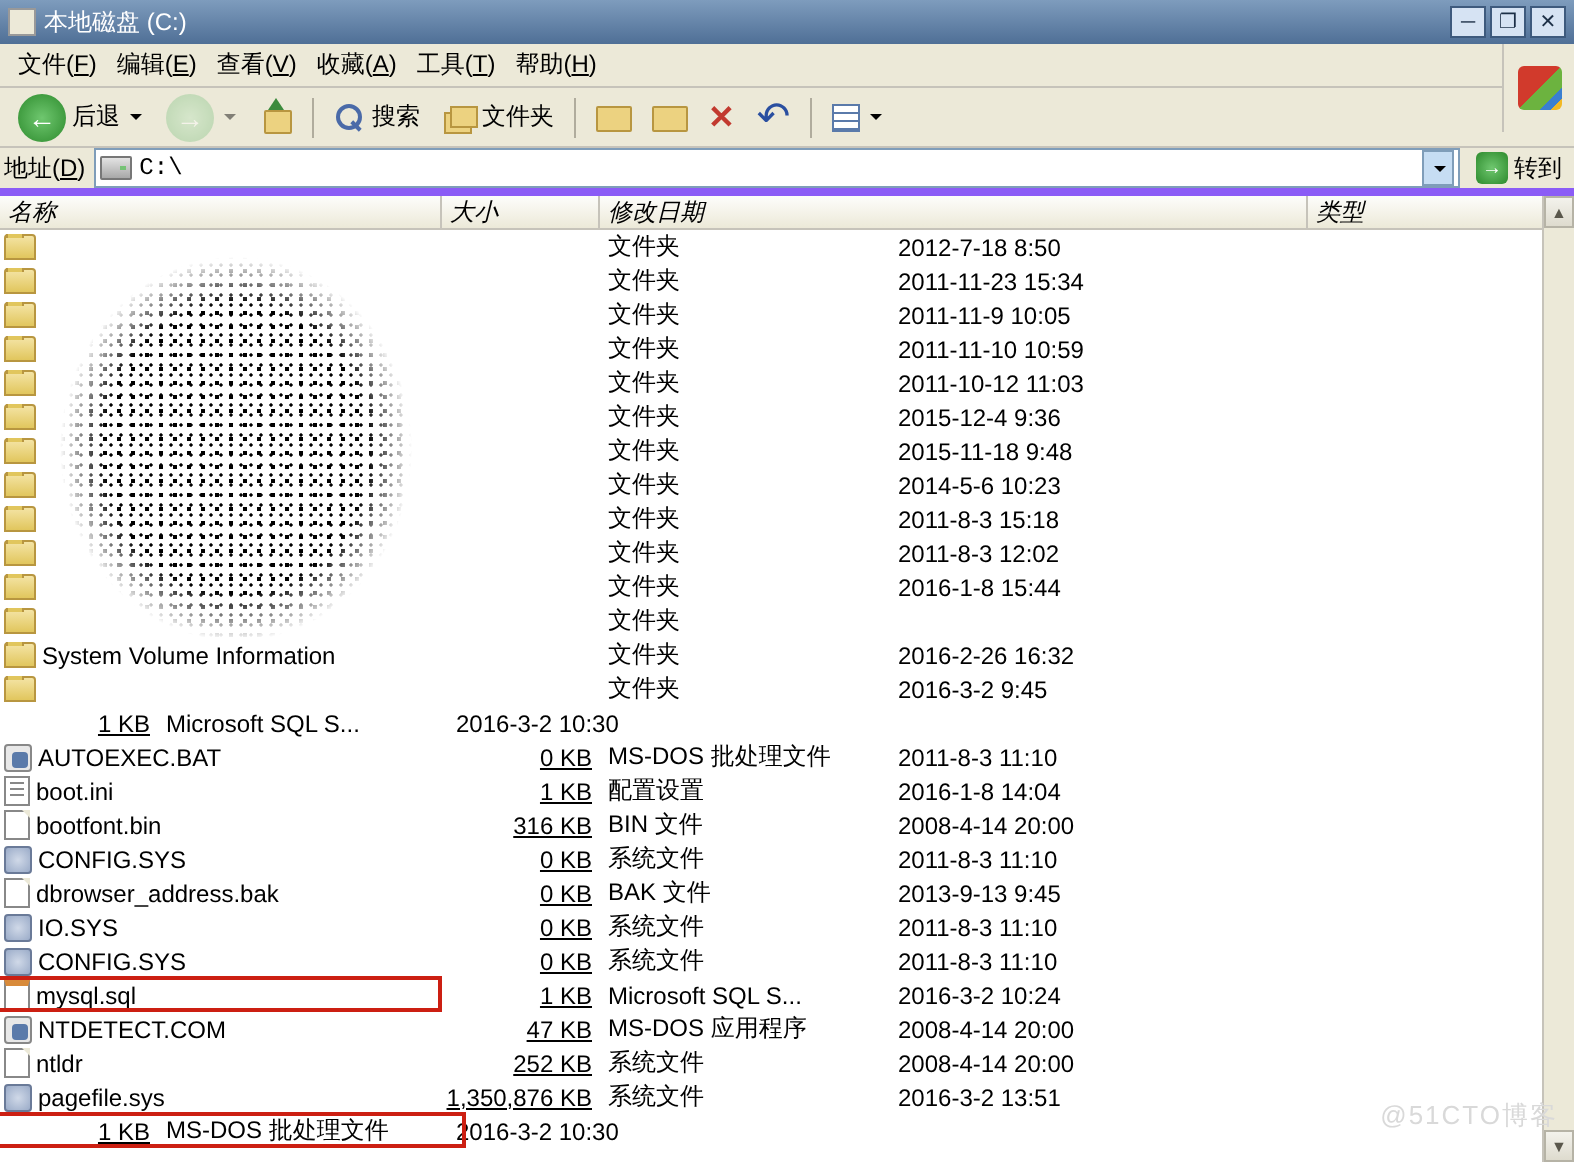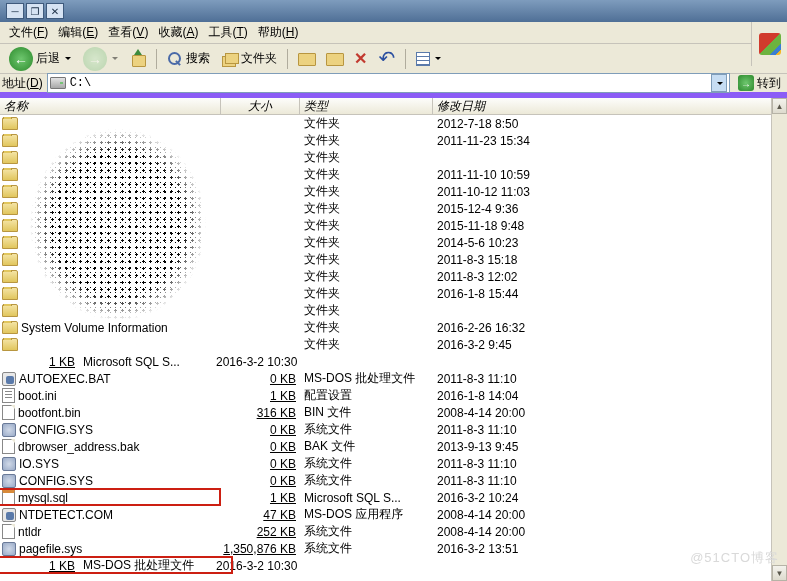--- a/index.html
+++ b/index.html
@@ -31,41 +31,41 @@
 .ic-folder::before { content:''; position:absolute; bottom:1px;left:0;width:16px;height:11px;background:#ecd280;border:1px solid #b89640;border-radius:1px; }
 .ic-folders { position: relative; }
 .ic-folders::before { content:''; position:absolute; width:12px;height:9px;bottom:0;left:0;background:#ecd280;border:1px solid #b89640; }
 .ic-folders::after { content:''; position:absolute; width:12px;height:9px;bottom:3px;left:3px;background:#ecd280;border:1px solid #b89640; }
 .ic-x { color: #c23a2f; font-size: 16px; font-weight: bold; font-family: Tahoma; }
 .ic-undo { position: relative; }
 .ic-undo::before { content:'↶'; position:absolute; color:#2a4fa0; font-size:20px; top:-5px; left:-1px; }
 .ic-views { width:14px;height:14px;border:1px solid #5a7aaa;background:repeating-linear-gradient(#fff 0 3px,#5a7aaa 3px 4px); }
 .sep { width: 1px; height: 20px; background: #b0ac9d; margin: 0 3px; }
 .dd-arrow { width:0;height:0;border-left:3px solid transparent;border-right:3px solid transparent;border-top:3px solid #000;margin-left:2px; }
-.addressbar { height: 24px; background: #ece9d8; border-bottom: 6px solid #8b5cf6; display: flex; align-items: center; padding: 0 2px; gap: 4px; }
+.addressbar { height: 24px; background: #ece9d8; border-bottom: 4px solid #8b5cf6; display: flex; align-items: center; padding: 0 2px; gap: 4px; }
 .addr-label .u { text-decoration: underline; }
 .addr-box { flex: 1; height: 20px; background: #fff; border: 1px solid #7f9db9; display: flex; align-items: center; padding: 0 2px; gap: 4px; }
 .ic-drive { width: 16px; height: 12px; background: linear-gradient(#e3e3e3,#a8a8a8); border: 1px solid #777; border-radius: 1px; position: relative; }
 .ic-drive::after { content:''; position:absolute; right:2px; top:4px; width:3px;height:2px;background:#76c276; }
 .addr-text { flex: 1; font-family: "Courier New", monospace; }
 .addr-dd { width: 16px; height: 18px; background: #c6ddf3; border: 1px solid #7f9db9; display: flex; align-items: center; justify-content: center; }
 .go-btn { display: flex; align-items: center; gap: 3px; padding: 0 4px; height: 20px; }
 .ic-go { width: 16px; height: 16px; background: radial-gradient(#6fc76f,#2c8a2c); border-radius: 3px; display: flex; align-items: center; justify-content: center; color: #fff; font-size: 10px; }
 .headers { height: 17px; background: linear-gradient(#fdfdfb,#ece9d8); border-bottom: 1px solid #c6c3ba; display: flex; }
 .hcell { border-right: 1px solid #c6c3ba; padding: 1px 4px; display: flex; align-items: center; font-style: italic; }
 .hname { width: 221px; }
-.hsize { width: 79px; justify-content: center; }
+.hsize { width: 79px; justify-content: flex-start; }
 .htype { width: 133px; }
 .hdate { flex: 1; }
 .filelist { position: relative; overflow: hidden; }
 .row { height: 17px; display: flex; align-items: center; }
 .cell-name { width: 221px; display: flex; align-items: center; gap: 3px; padding-left: 2px; white-space: nowrap; overflow: hidden; }
 .cell-size { width: 79px; text-align: right; padding-right: 4px; white-space: nowrap; text-decoration: underline; }
 .cell-type { width: 133px; padding-left: 4px; white-space: nowrap; overflow: hidden; text-overflow: ellipsis; }
-.cell-date { flex: 1; padding-left: 4px; white-space: nowrap; }
+.cell-date { flex: 1; padding-left: 4px; white-space: nowrap; margin-left: 12px; }
 .ic-closedfolder { width: 16px; height: 13px; background: linear-gradient(#f4e4a5,#e1c65d); border: 1px solid #b89640; border-radius: 2px 2px 0 0; position: relative; flex-shrink:0; }
 .ic-closedfolder::before { content:''; position:absolute; top:-3px;left:0;width:7px;height:3px;background:#e1c65d;border:1px solid #b89640;border-bottom:none;border-radius:2px 2px 0 0; }
 .ic-file { width: 13px; height: 15px; background: #fff; border: 1px solid #888; position: relative; flex-shrink:0; }
 .ic-file::after { content:''; position:absolute; top:-1px;right:-1px;width:0;height:0;border-left:4px solid transparent;border-top:4px solid #ece9d8; }
 .ic-sql { width: 13px; height: 15px; background: #fff; border: 1px solid #888; border-top: 3px solid #d88a3a; flex-shrink:0; }
 .ic-bat { width: 14px; height: 14px; background: #e8e8e8; border: 1px solid #888; border-radius: 2px; position: relative; flex-shrink:0; }
 .ic-bat::after { content:''; position: absolute; top:3px;left:3px;width:8px;height:8px;background:#5a7aaa;border-radius:2px; }
 .ic-ini { width: 13px; height: 15px; background: #fff; border: 1px solid #888; flex-shrink:0; position: relative; }
 .ic-ini::after { content:''; position:absolute; top:2px;left:2px;right:2px;height:8px;background:repeating-linear-gradient(#888 0 1px, transparent 1px 3px); }
 .ic-sys { width: 14px; height: 14px; background: radial-gradient(#d0d9e8,#9aabc8); border:1px solid #6a7a98; border-radius:2px; flex-shrink:0; }
@@ -83,20 +83,24 @@
 .rb2 { top: 441px; left: -2px; width: 235px; height: 18px; }
 .watermark { position: absolute; right: 8px; bottom: 14px; color: #d9d9d9; font-size: 13px; letter-spacing: 1px; pointer-events: none; z-index: 20; }
 .scrollbar-v { position: absolute; right: 0; top: 98px; bottom: 0; width: 16px; background: #ece9d8; border-left: 1px solid #c6c3ba; }
 .sb-btn { height: 16px; background: linear-gradient(#f3f2ec,#dedbce); border: 1px solid #b6b3a6; display: flex; align-items: center; justify-content: center; color: #5a574c; font-size: 8px; }
 .sb-bot { position: absolute; bottom: 0; width: 100%; }
 </style>
 </head>
 <body>
 
 <div class="titlebar">
+  <div class="title-left">
+    <span class="title-icon"></span>
+    <span>本地磁盘 (C:)</span>
+  </div>
   <div class="winbtn">─</div>
   <div class="winbtn">❐</div>
   <div class="winbtn">✕</div>
 </div>
 
 <div class="menubar">
   <span class="menuitem"><span>文件</span>(<span class="u">F</span>)</span>
   <span class="menuitem"><span>编辑</span>(<span class="u">E</span>)</span>
   <span class="menuitem"><span>查看</span>(<span class="u">V</span>)</span>
   <span class="menuitem"><span>收藏</span>(<span class="u">A</span>)</span>
@@ -168,25 +172,25 @@
   </div>
 </div>
 
 <div class="headers">
   <div class="hcell hname">
       <span>名称</span>
     </div>
   <div class="hcell hsize">
       <span>大小</span>
     </div>
+  <div class="hcell hdate">
+      <span>修改日期</span>
+    </div>
   <div class="hcell htype">
       <span>类型</span>
-    </div>
-  <div class="hcell hdate">
-      <span>修改日期</span>
     </div>
 </div>
 
 <div class="filelist" id="filelist">
   <div class="noise"></div>
   <div class="redbox rb1"></div>
   <div class="redbox rb2"></div>
 <div class="row">
       <div class="cell-name">
         <span class="ic-closedfolder"></span>
@@ -205,20 +209,21 @@
       <div class="cell-type">文件夹</div>
       <div class="cell-date">2011-11-23 15:34</div>
     </div>
     <div class="row">
       <div class="cell-name">
         <span class="ic-closedfolder"></span>
         <span></span>
       </div>
       <div class="cell-size"></div>
       <div class="cell-type">文件夹</div>
+      <div class="cell-date">2011-11-9 10:05</div>
     </div>
     <div class="row">
       <div class="cell-name">
         <span class="ic-closedfolder"></span>
         <span></span>
       </div>
       <div class="cell-size"></div>
       <div class="cell-type">文件夹</div>
       <div class="cell-date">2011-11-10 10:59</div>
     </div>

